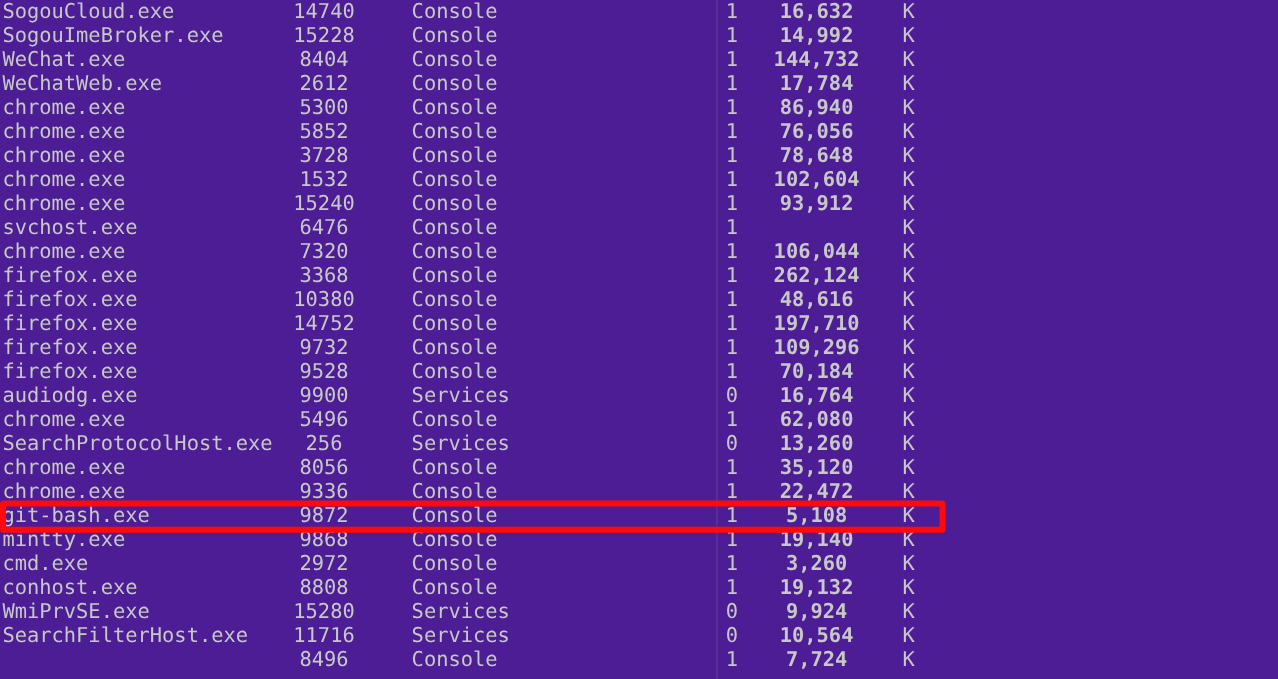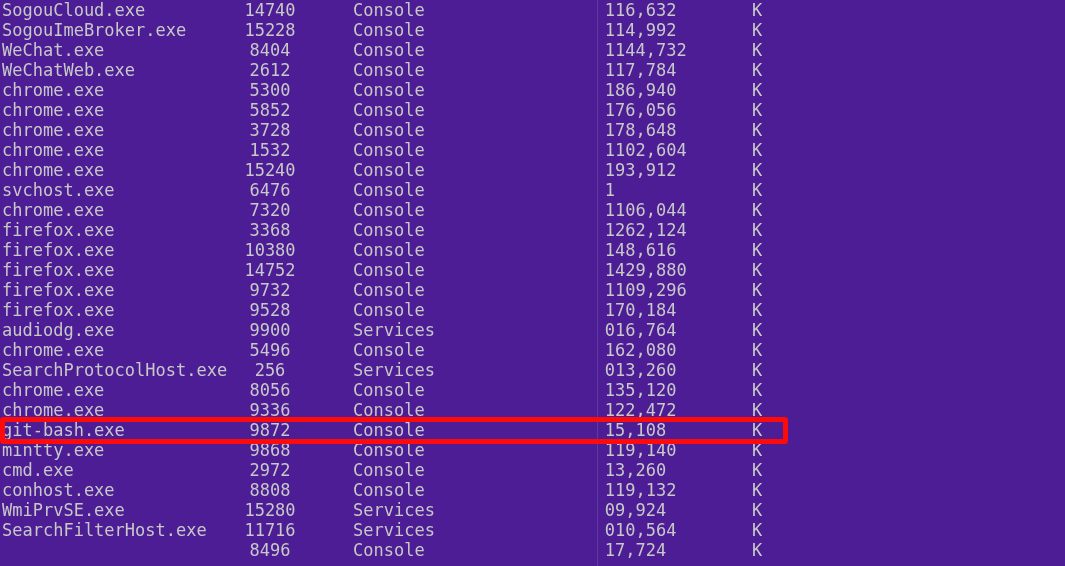--- a/index.html
+++ b/index.html
@@ -57,32 +57,33 @@
   .c-image {
     left: 2px;
     text-align: left;
   }
   .c-pid {
     left: 195px;
     width: 150px;
     text-align: center;
   }
   .c-session {
-    left: 353px;
+    left: 343px;
     text-align: left;
   }
   .c-snum {
     left: 560px;
     width: 55px;
     text-align: right;
   }
   .c-mem {
     left: 615px;
     width: 131px;
-    text-align: left;
+    text-align: center;
+    font-weight: bold;
   }
   .c-memunit {
     left: 752px;
     text-align: left;
   }
   
   .highlight-box {
     position: absolute;
     border: 5px solid #ff0a0a;
     border-radius: 3px;
@@ -105,21 +106,21 @@
       <div class="row"><span class="cell c-image">WeChatWeb.exe</span><span class="cell c-pid">2612</span><span class="cell c-session">Console</span><span class="cell c-snum">1</span><span class="cell c-mem">17,784</span><span class="cell c-memunit">K</span></div>
       <div class="row"><span class="cell c-image">chrome.exe</span><span class="cell c-pid">5300</span><span class="cell c-session">Console</span><span class="cell c-snum">1</span><span class="cell c-mem">86,940</span><span class="cell c-memunit">K</span></div>
       <div class="row"><span class="cell c-image">chrome.exe</span><span class="cell c-pid">5852</span><span class="cell c-session">Console</span><span class="cell c-snum">1</span><span class="cell c-mem">76,056</span><span class="cell c-memunit">K</span></div>
       <div class="row"><span class="cell c-image">chrome.exe</span><span class="cell c-pid">3728</span><span class="cell c-session">Console</span><span class="cell c-snum">1</span><span class="cell c-mem">78,648</span><span class="cell c-memunit">K</span></div>
       <div class="row"><span class="cell c-image">chrome.exe</span><span class="cell c-pid">1532</span><span class="cell c-session">Console</span><span class="cell c-snum">1</span><span class="cell c-mem">102,604</span><span class="cell c-memunit">K</span></div>
       <div class="row"><span class="cell c-image">chrome.exe</span><span class="cell c-pid">15240</span><span class="cell c-session">Console</span><span class="cell c-snum">1</span><span class="cell c-mem">93,912</span><span class="cell c-memunit">K</span></div>
       <div class="row"><span class="cell c-image">svchost.exe</span><span class="cell c-pid">6476</span><span class="cell c-session">Console</span><span class="cell c-snum">1</span><span class="cell c-memunit">K</span></div>
       <div class="row"><span class="cell c-image">chrome.exe</span><span class="cell c-pid">7320</span><span class="cell c-session">Console</span><span class="cell c-snum">1</span><span class="cell c-mem">106,044</span><span class="cell c-memunit">K</span></div>
       <div class="row"><span class="cell c-image">firefox.exe</span><span class="cell c-pid">3368</span><span class="cell c-session">Console</span><span class="cell c-snum">1</span><span class="cell c-mem">262,124</span><span class="cell c-memunit">K</span></div>
       <div class="row"><span class="cell c-image">firefox.exe</span><span class="cell c-pid">10380</span><span class="cell c-session">Console</span><span class="cell c-snum">1</span><span class="cell c-mem">48,616</span><span class="cell c-memunit">K</span></div>
-      <div class="row"><span class="cell c-image">firefox.exe</span><span class="cell c-pid">14752</span><span class="cell c-session">Console</span><span class="cell c-snum">1</span><span class="cell c-mem">429,880</span><span class="cell c-memunit">K</span></div>
+      <div class="row"><span class="cell c-image">firefox.exe</span><span class="cell c-pid">14752</span><span class="cell c-session">Console</span><span class="cell c-snum">1</span><span class="cell c-mem">197,710</span><span class="cell c-memunit">K</span></div>
       <div class="row"><span class="cell c-image">firefox.exe</span><span class="cell c-pid">9732</span><span class="cell c-session">Console</span><span class="cell c-snum">1</span><span class="cell c-mem">109,296</span><span class="cell c-memunit">K</span></div>
       <div class="row"><span class="cell c-image">firefox.exe</span><span class="cell c-pid">9528</span><span class="cell c-session">Console</span><span class="cell c-snum">1</span><span class="cell c-mem">70,184</span><span class="cell c-memunit">K</span></div>
       <div class="row"><span class="cell c-image">audiodg.exe</span><span class="cell c-pid">9900</span><span class="cell c-session">Services</span><span class="cell c-snum">0</span><span class="cell c-mem">16,764</span><span class="cell c-memunit">K</span></div>
       <div class="row"><span class="cell c-image">chrome.exe</span><span class="cell c-pid">5496</span><span class="cell c-session">Console</span><span class="cell c-snum">1</span><span class="cell c-mem">62,080</span><span class="cell c-memunit">K</span></div>
       <div class="row"><span class="cell c-image">SearchProtocolHost.exe</span><span class="cell c-pid">256</span><span class="cell c-session">Services</span><span class="cell c-snum">0</span><span class="cell c-mem">13,260</span><span class="cell c-memunit">K</span></div>
       <div class="row"><span class="cell c-image">chrome.exe</span><span class="cell c-pid">8056</span><span class="cell c-session">Console</span><span class="cell c-snum">1</span><span class="cell c-mem">35,120</span><span class="cell c-memunit">K</span></div>
       <div class="row"><span class="cell c-image">chrome.exe</span><span class="cell c-pid">9336</span><span class="cell c-session">Console</span><span class="cell c-snum">1</span><span class="cell c-mem">22,472</span><span class="cell c-memunit">K</span></div>
       <div class="row"><span class="cell c-image">git-bash.exe</span><span class="cell c-pid">9872</span><span class="cell c-session">Console</span><span class="cell c-snum">1</span><span class="cell c-mem">5,108</span><span class="cell c-memunit">K</span></div>
       <div class="row"><span class="cell c-image">mintty.exe</span><span class="cell c-pid">9868</span><span class="cell c-session">Console</span><span class="cell c-snum">1</span><span class="cell c-mem">19,140</span><span class="cell c-memunit">K</span></div>
       <div class="row"><span class="cell c-image">cmd.exe</span><span class="cell c-pid">2972</span><span class="cell c-session">Console</span><span class="cell c-snum">1</span><span class="cell c-mem">3,260</span><span class="cell c-memunit">K</span></div>

